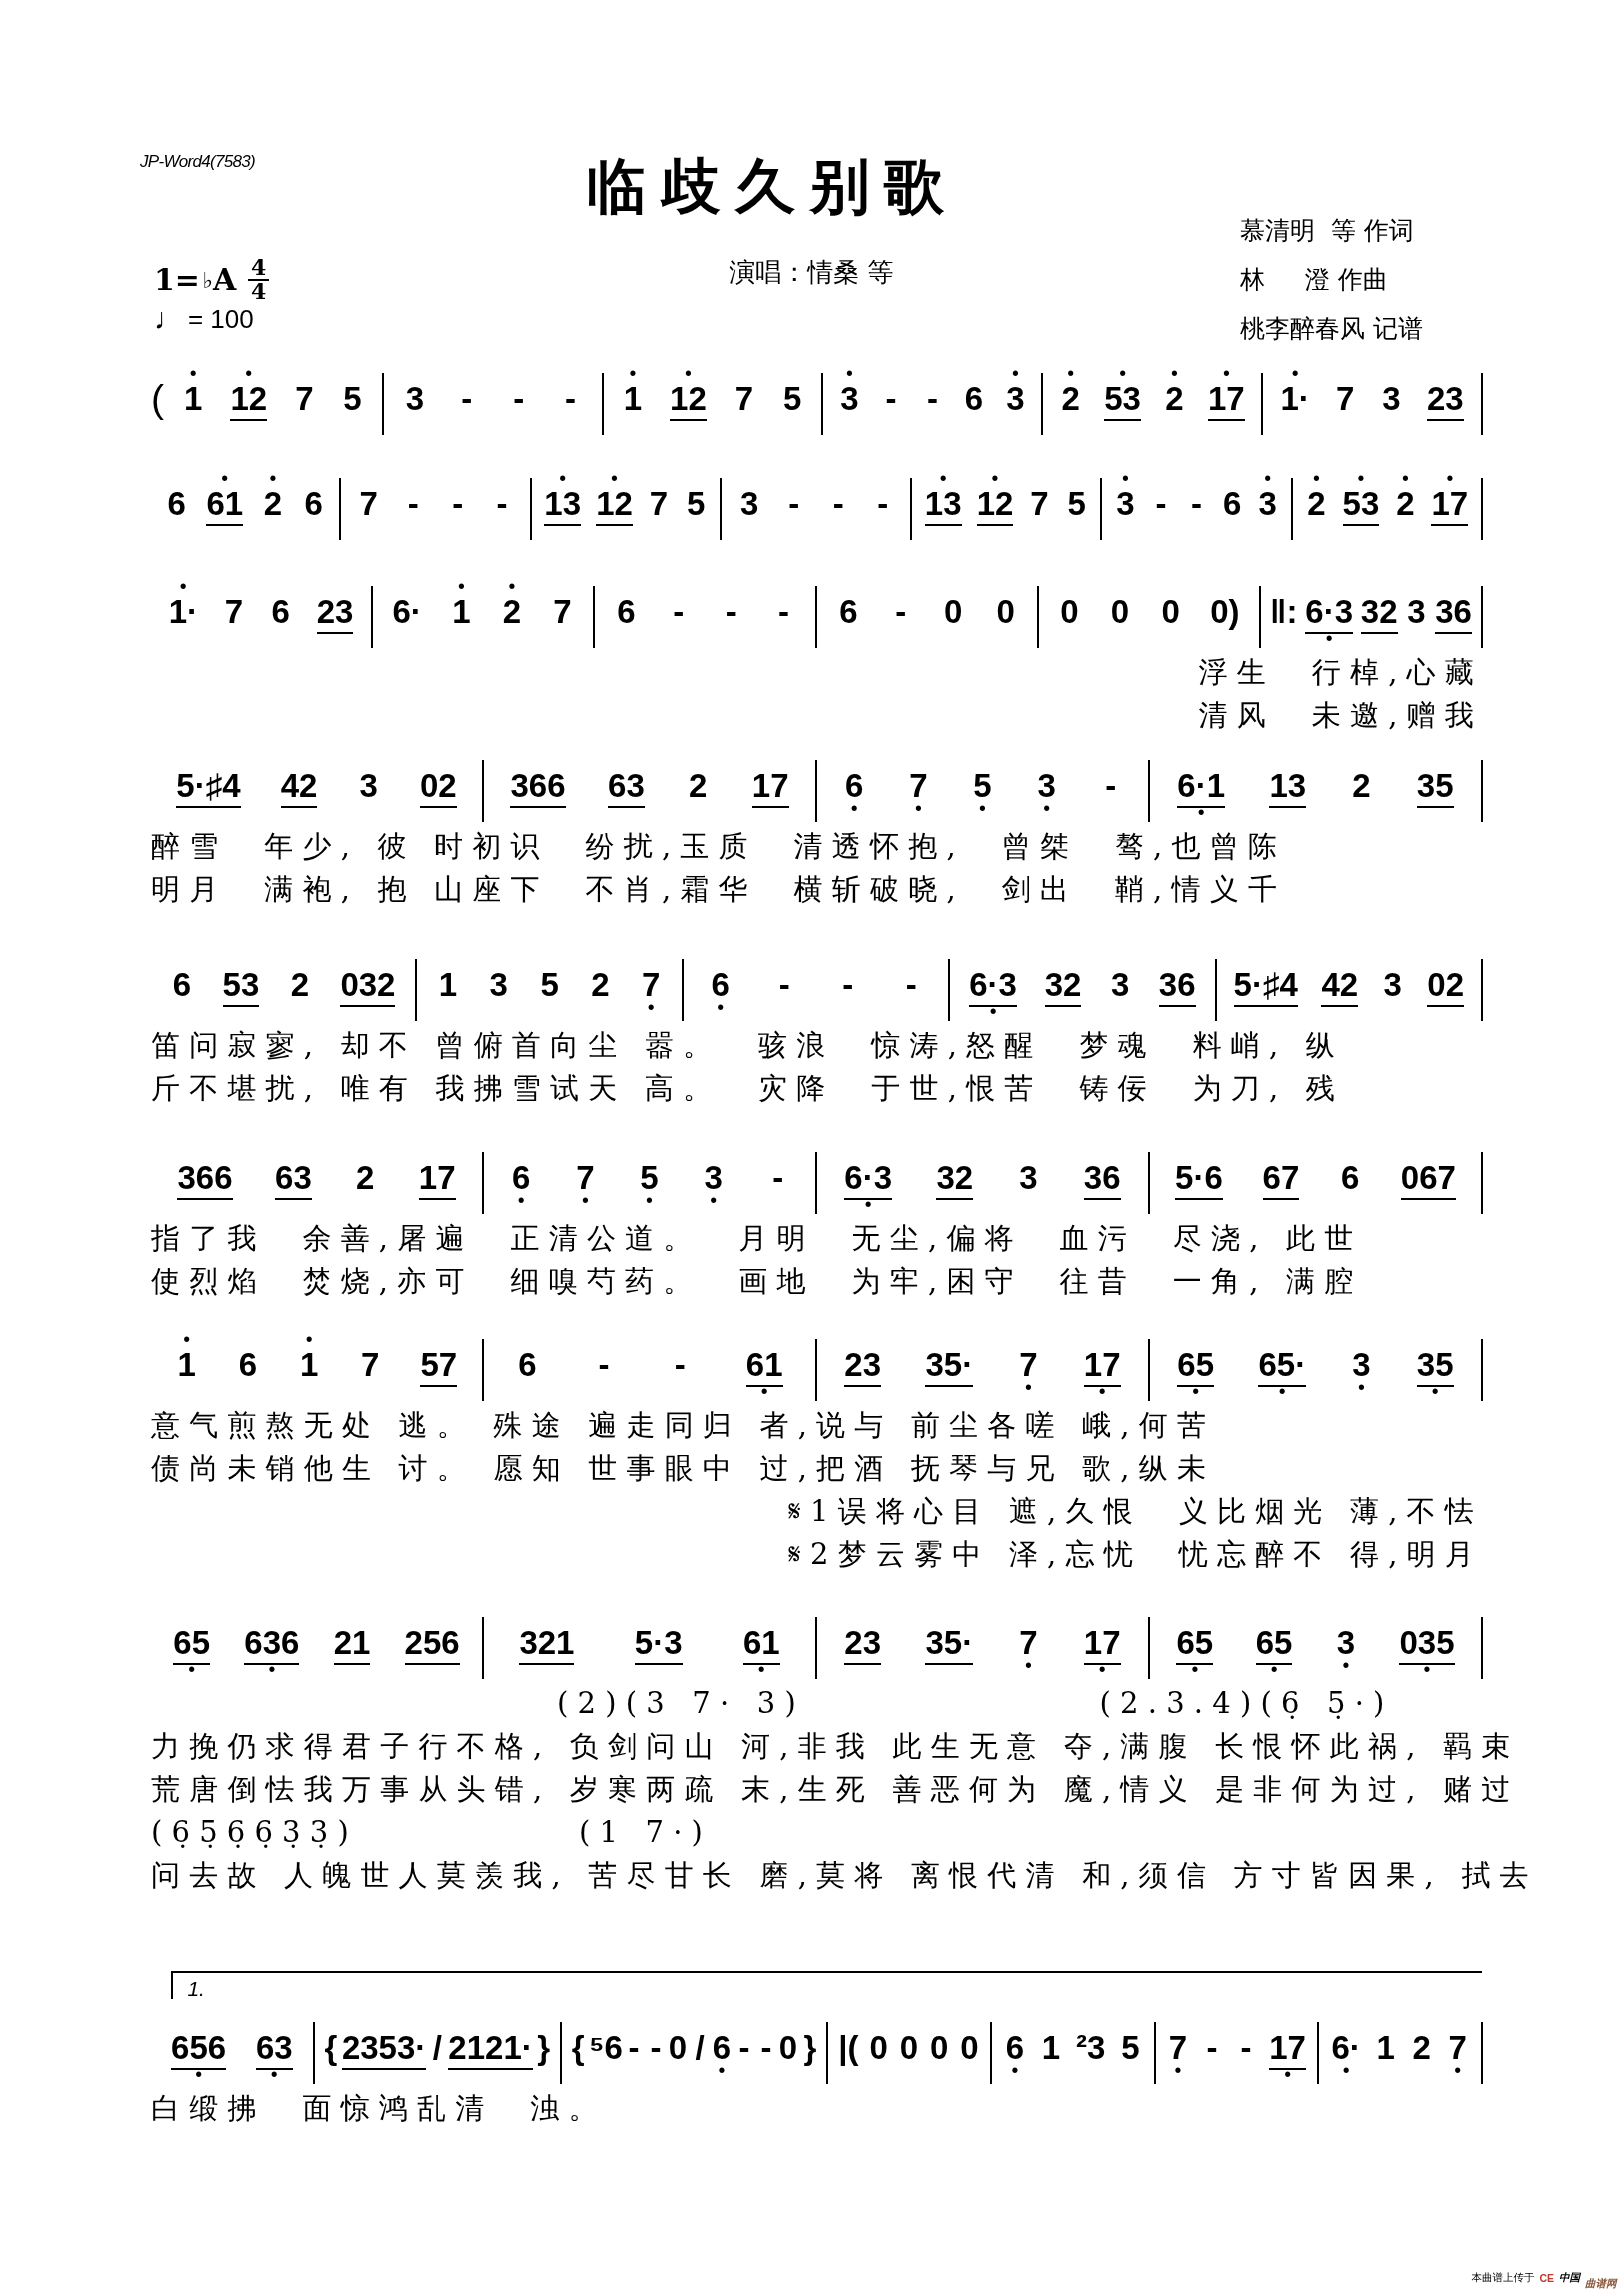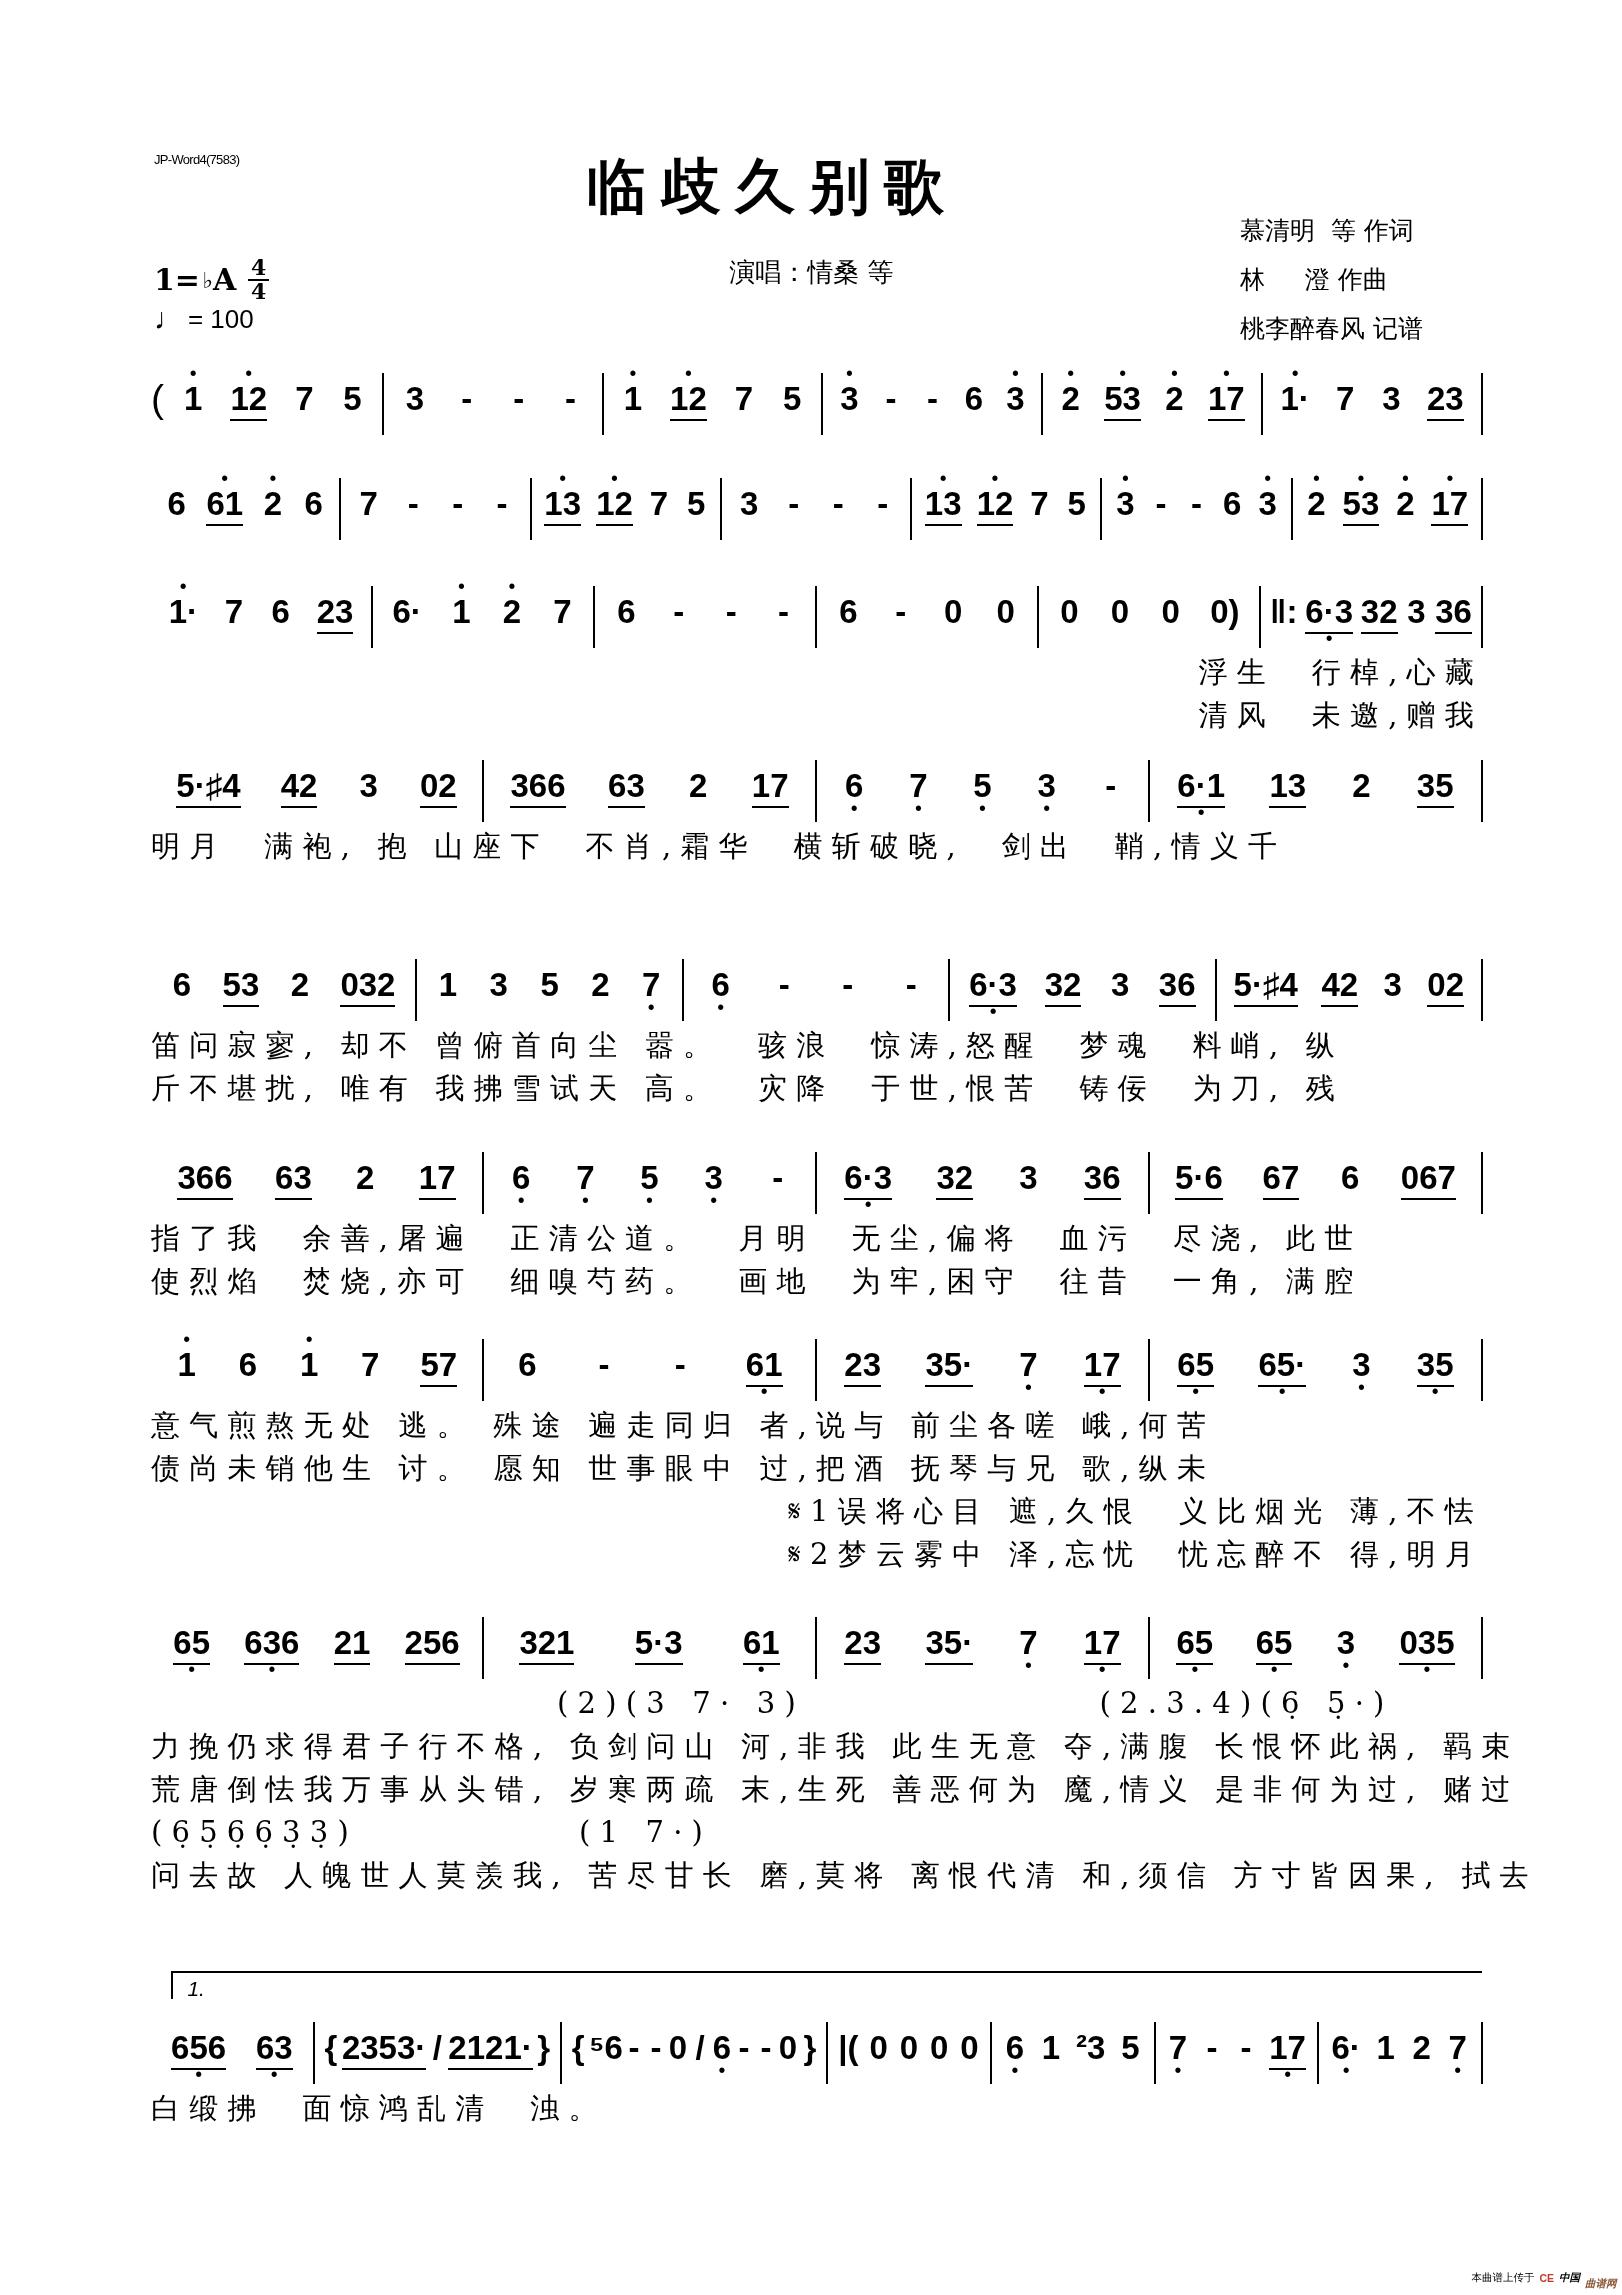--- a/index.html
+++ b/index.html
@@ -1,19 +1,19 @@
 <!DOCTYPE html>
 <html style="font-size:10.5px"><head>
 <meta charset="utf-8">
 <style>
   html,body{margin:0;padding:0;background:#fff;}
   body{width:1623px;height:2295px;position:relative;overflow:hidden;color:#000;
        font-family:"Liberation Sans","DejaVu Sans",sans-serif;}
   .abs{position:absolute;}
-  .software{left:154px;top:152px;font-size:13px;letter-spacing:-0.7px;}
+  .software{left:140px;top:152px;font-size:17px;font-style:italic;letter-spacing:-0.7px;}
   .title{left:0;width:1545px;top:147px;text-align:center;font-size:60px;font-weight:bold;
          font-family:"DejaVu Serif",serif;letter-spacing:14.4px;}
   .singer{left:0;width:1623px;top:255px;text-align:center;font-size:26px;font-family:"DejaVu Serif",serif;}
   .credits{left:1240px;top:200px;font-size:25px;line-height:37px;font-family:"DejaVu Serif",serif;}
   .credits div{white-space:pre;margin-top:12px;}
   .key{left:154px;top:258px;font-size:30px;font-weight:bold;font-family:"DejaVu Serif",serif;display:flex;align-items:center;}
   .key .flat{font-size:22px;vertical-align:super;margin-left:2.6px;}
   .frac{display:inline-flex;flex-direction:column;align-items:center;margin-left:11.8px;font-size:22px;line-height:19.6px;}
   .frac .bar{width:21px;height:2px;background:#000;margin:1.3px 0;}
   .tempo{left:154px;top:302px;font-size:26px;display:flex;align-items:center;}
@@ -650,20 +650,21 @@
           </div>
           <div class="tok">
             <span class="up"></span>
             <span class="n">35</span>
             <span class="ul"></span>
             <span class="dn"></span>
           </div>
         </div>
         <div class="bar-line"></div>
       </div>
+      <div class="lyric">醉雪  年少, 彼 时初识  纷扰,玉质  清透怀抱,  曾桀  骜,也曾陈</div>
       <div class="lyric">明月  满袍, 抱 山座下  不肖,霜华  横斩破晓,  剑出  鞘,情义千</div>
     </div>
     <div class="row" style="top: 952px;">
       <div class="notes">
         <div class="measure">
           <div class="tok">
             <span class="up"></span>
             <span class="n">6</span>
             <span class="dn"></span>
           </div>

